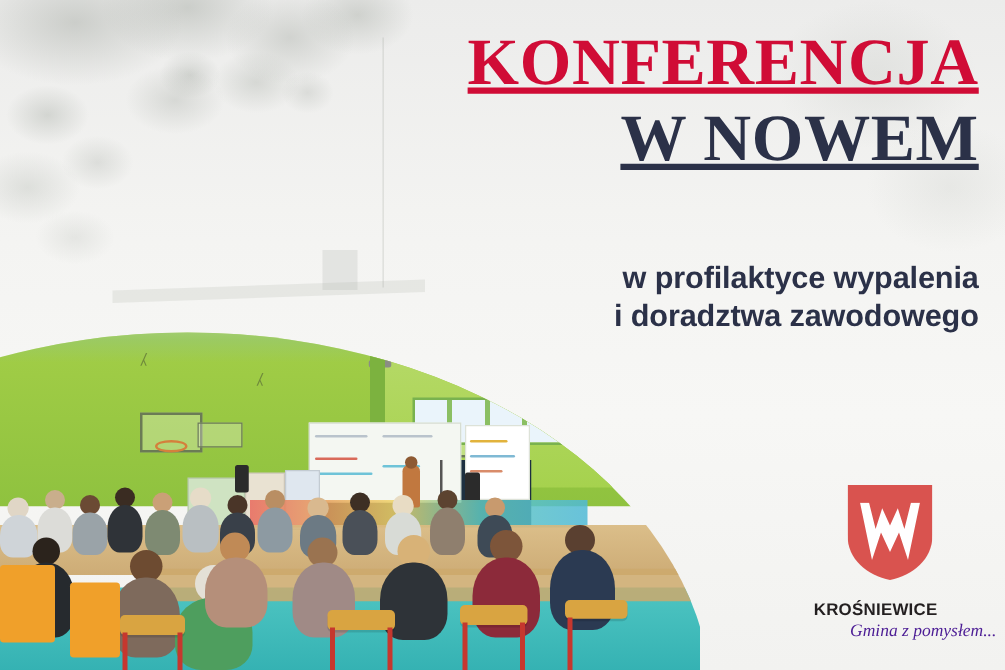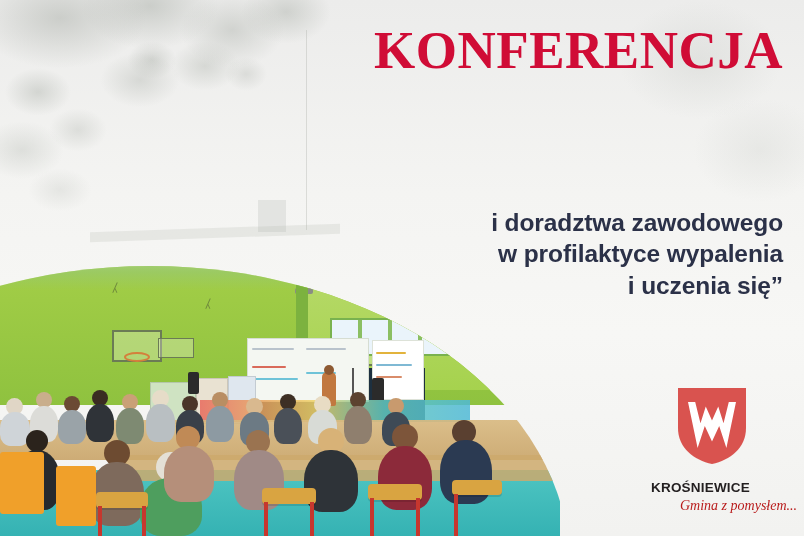--- a/index.html
+++ b/index.html
@@ -180,20 +180,21 @@
   
   .headline {
     position: absolute;
     right: 21px;
     text-align: right;
     font-family: "Liberation Serif", serif;
     font-weight: bold;
     line-height: 1;
     letter-spacing: .5px;
     white-space: nowrap;
+    text-decoration: underline;
   }
   .h-konferencja { top: 24px; font-size: 53px; color: #d00c36; }
   .h-wnowem      { top: 85px; font-size: 53px; color: #2b3148; }
 
   
   .quote {
     position: absolute;
     right: 21px;
     top: 207px;
     width: 330px;
@@ -221,21 +222,21 @@
     clip-path: polygon(0% 0%, 15% 0%, 26% 46%, 37% 10%, 50% 40%, 63% 10%, 74% 46%, 85% 0%, 100% 0%, 80% 100%, 65% 52%, 50% 86%, 35% 52%, 20% 100%);
   }
   .logo-name {
     position: absolute; left: 11px; top: 94px;
     font-size: 13.5px; font-weight: bold; color: #231f20;
     letter-spacing: .2px;
     font-family: "Liberation Sans", sans-serif;
   }
   .logo-tagline {
     position: absolute; left: 40px; top: 112px;
-    font-size: 14px; color: #b91c1c;
+    font-size: 14px; color: #4c1d95;
     font-style: italic;
     font-family: "Liberation Serif", serif;
   }
 </style>
 </head>
 <body>
 
 <div id="poster">
 
   <div class="bg-wash"></div>
@@ -353,25 +354,25 @@
       <div class="chair-leg" style="left:454px;top:494px;height:42px;"></div>
 
       <div class="orange-chair" style="left:0px;top:452px;width:44px;height:62px;"></div>
       <div class="orange-chair" style="left:56px;top:466px;width:40px;height:60px;"></div>
 
       <div class="photo-veil"></div>
     </div>
   </div>
 
   <div class="headline h-konferencja">KONFERENCJA</div>
+  <div class="headline h-wnowem">W NOWEM</div>
 
   <div class="quote">
+    <div class="quote-line">w profilaktyce wypalenia</div>
     <div class="quote-line">i doradztwa zawodowego</div>
-    <div class="quote-line">w profilaktyce wypalenia</div>
-    <div class="quote-line">i uczenia się”</div>
   </div>
 
   <div class="logo">
     <div class="shield"></div>
     <div class="shield-w"></div>
     <div class="logo-name">KROŚNIEWICE</div>
     <div class="logo-tagline">Gmina z pomysłem...</div>
   </div>
 
 </div>

